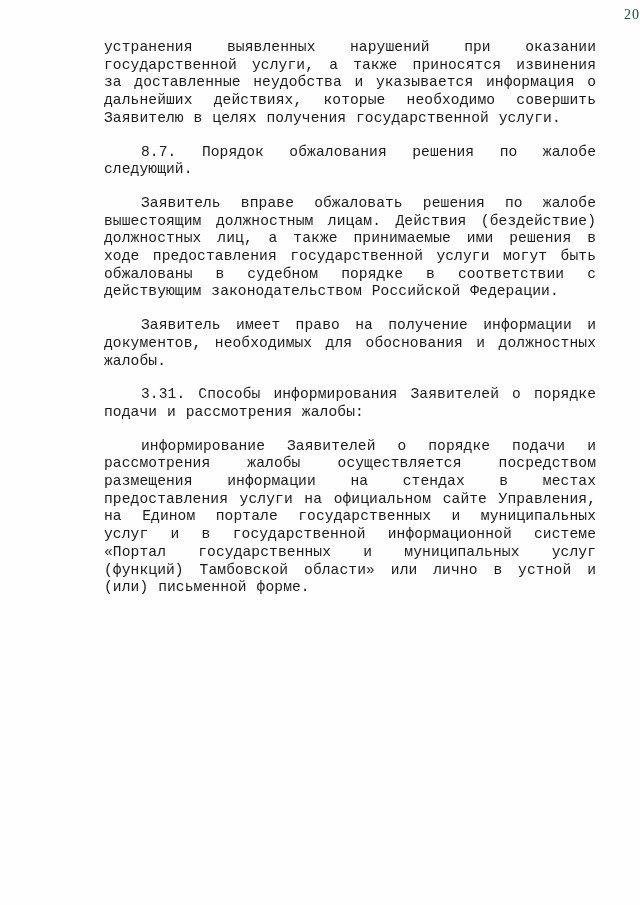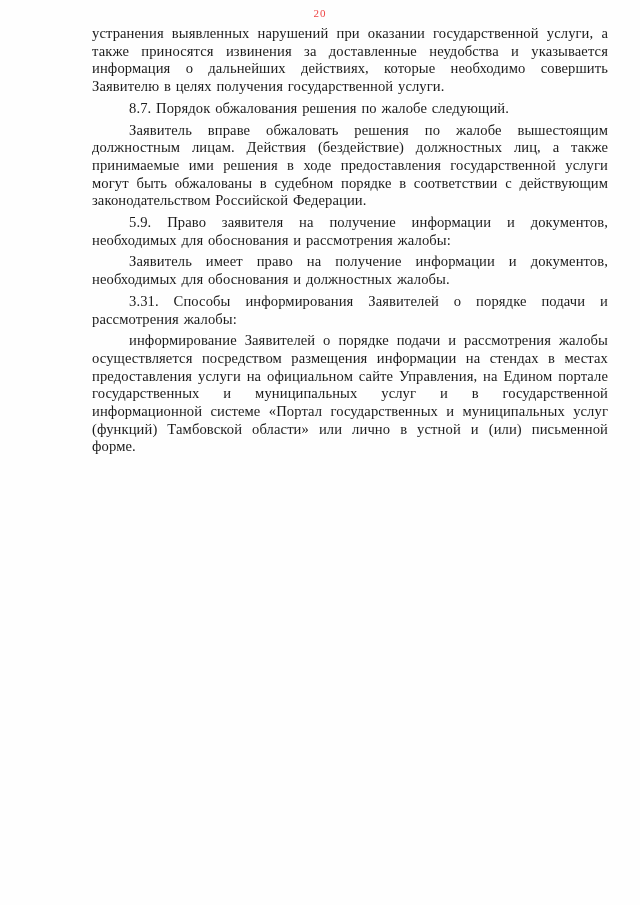--- a/index.html
+++ b/index.html
@@ -10,50 +10,50 @@
   .page {
     position: relative;
     width: 640px;
     height: 905px;
     background: #fefefe;
     overflow: hidden;
     font-family: "Liberation Serif", serif;
     color: #1b1b1b;
   }
   .page-number {
-    text-align: center;
+    text-align: right;
     padding-top: 7px;
-    font-size: 11px;
-    color: #ef4444;
+    font-size: 14px;
+    color: #14532d;
     letter-spacing: 1px;
     font-weight: 400;
   }
   .text-block {
     margin: 6px 28px 0 88px;
     text-align: justify;
     font-size: 14.6px;
     line-height: 17.7px;
     letter-spacing: 0.1px;
     word-spacing: 1px;
   }
   .para {
-    margin: 4px;
+    margin: 16px;
     padding: 0;
+    font-family: Liberation Mono, monospace;
   }
   .para.indent {
     text-indent: 37px;
   }
 </style>
 </head>
 <body>
 
 <div class="page">
   <div class="page-number">20</div>
   <div class="text-block">
       <p class="para">устранения выявленных нарушений при оказании государственной услуги, а также приносятся извинения за доставленные неудобства и указывается информация о дальнейших действиях, которые необходимо совершить Заявителю в целях получения государственной услуги.</p>
       <p class="para indent">8.7. Порядок обжалования решения по жалобе следующий.</p>
       <p class="para indent">Заявитель вправе обжаловать решения по жалобе вышестоящим должностным лицам. Действия (бездействие) должностных лиц, а также принимаемые ими решения в ходе предоставления государственной услуги могут быть обжалованы в судебном порядке в соответствии с действующим законодательством Российской Федерации.</p>
-      <p class="para indent">5.9. Право заявителя на получение информации и документов, необходимых для обоснования и рассмотрения жалобы:</p>
       <p class="para indent">Заявитель имеет право на получение информации и документов, необходимых для обоснования и должностных жалобы.</p>
       <p class="para indent">3.31. Способы информирования Заявителей о порядке подачи и рассмотрения жалобы:</p>
       <p class="para indent">информирование Заявителей о порядке подачи и рассмотрения жалобы осуществляется посредством размещения информации на стендах в местах предоставления услуги на официальном сайте Управления, на Едином портале государственных и муниципальных услуг и в государственной информационной системе «Портал государственных и муниципальных услуг (функций) Тамбовской области» или лично в устной и (или) письменной форме.</p>
     </div>
 </div>
 
 </body></html>

